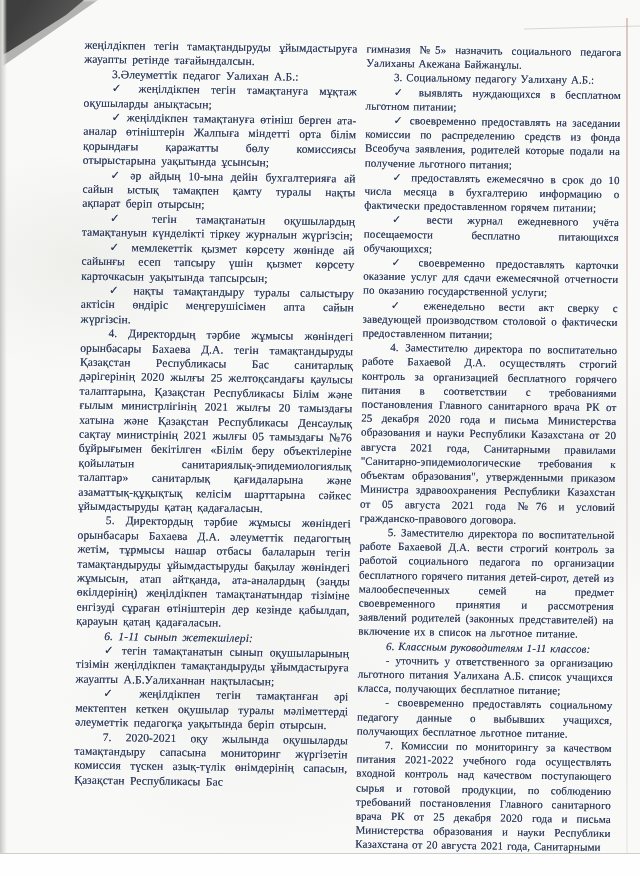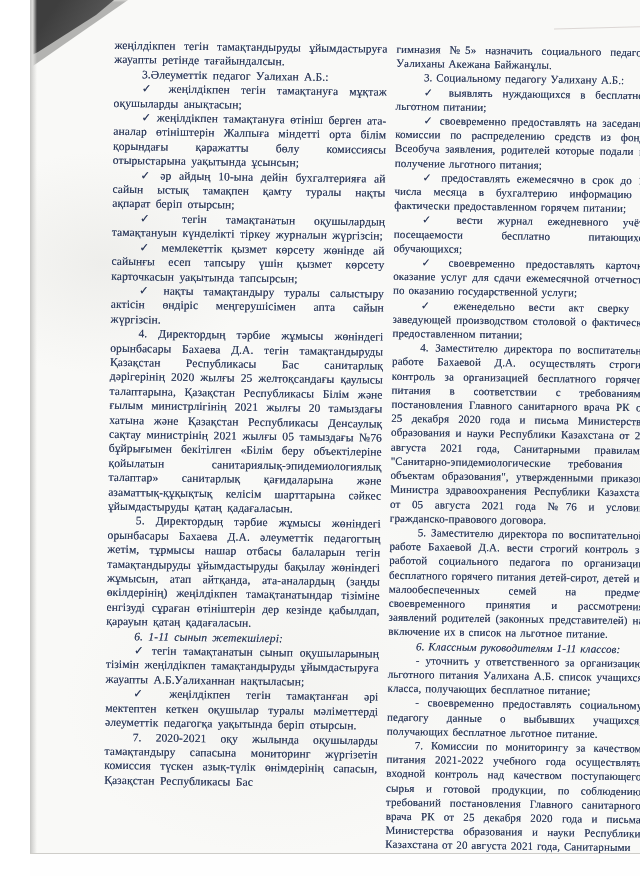--- a/index.html
+++ b/index.html
@@ -8,21 +8,20 @@
     background:#ffffff;
     font-family:"Liberation Serif","DejaVu Serif",serif;
   }
   .scan{
     position:absolute;inset:0;
     background:
       radial-gradient(ellipse 220px 160px at 12% 30%, rgba(205,205,200,0.25), rgba(205,205,200,0) 70%),
       radial-gradient(ellipse 260px 200px at 85% 55%, rgba(210,208,202,0.18), rgba(210,208,202,0) 70%),
       radial-gradient(ellipse 300px 220px at 40% 80%, rgba(208,206,200,0.15), rgba(208,206,200,0) 70%),
       #f9f9f7;
-    margin-left: 30px;
   }
   
   .corner-light{
     position:absolute;left:0;top:0;width:110px;height:80px;
     clip-path:polygon(0 0,98px 0,0 68px);
     background:#b3b3b1;filter:blur(1.5px);
   }
   .corner-dark{
     position:absolute;left:0;top:0;width:100px;height:70px;
     clip-path:polygon(0 0,84px 0,66px 15px,8px 52px,0 56px);

